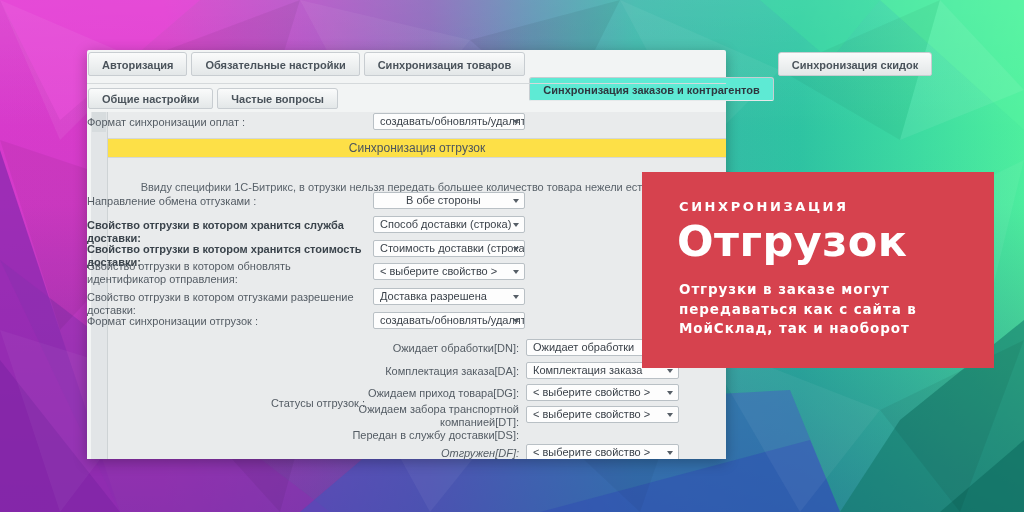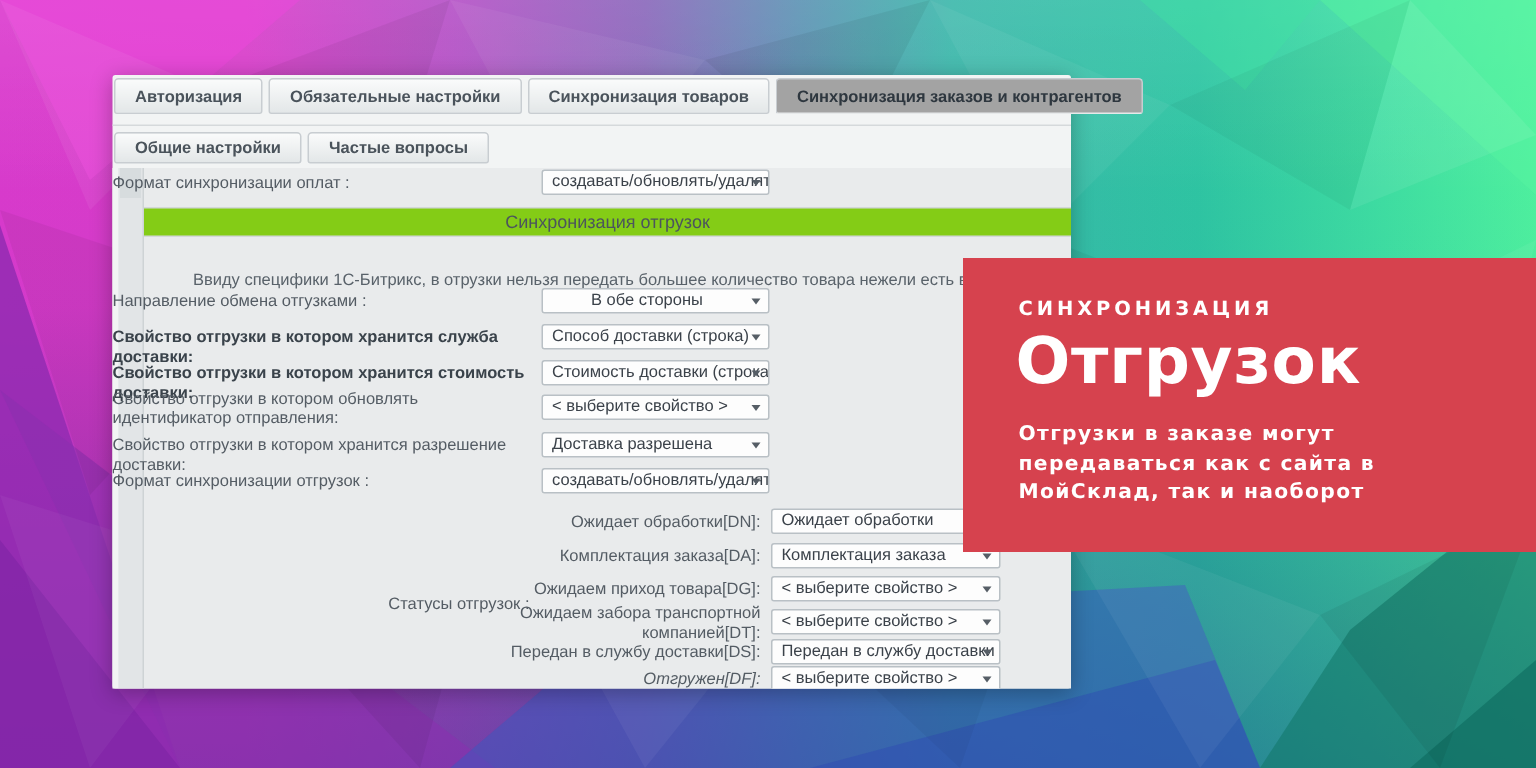--- a/index.html
+++ b/index.html
@@ -5,50 +5,50 @@
   html,body{margin:0;padding:0;}
   body{
     width:1024px;height:512px;position:relative;overflow:hidden;
     font-family:"Liberation Sans",sans-serif;
     background:#8a5ab0;
   }
   
   #bg{position:absolute;inset:0;z-index:0;}
   
   .panel{
-    position:absolute;left:75px;top:50px;width:639px;height:409px;
+    position:absolute;left:87px;top:50px;width:639px;height:409px;
     background:#f2f4f4;z-index:2;border-radius:2px;
     box-shadow:0 3px 14px rgba(0,0,0,.28);
   }
   .tabrow{position:absolute;left:1px;display:flex;gap:4px;}
   .tabrow1{top:2px;}
   .tabrow2{top:38px;}
   .tab{
     height:24px;line-height:24px;padding:0 13px;
     background:linear-gradient(#fafbfb,#e3e7e8);
     border:1px solid #c8cdd1;border-radius:3px 3px 2px 2px;
     font-size:11px;font-weight:700;color:#4a535b;white-space:nowrap;
     box-sizing:border-box;cursor:pointer;
   }
   .tabrow2 .tab{height:21px;line-height:21px;}
   .tab.active{
-    background:#a3a3a3;color:#2e373f;border-bottom-color:#e6e9ea;
+    background:#5eead4;color:#2e373f;border-bottom-color:#e6e9ea;margin-top:25px;
   }
   .tab-divider{position:absolute;left:0;top:33px;width:639px;height:1px;background:#d5d9db;}
   
   .content{
     position:absolute;left:0;top:62px;width:639px;height:347px;
     background:#e9ebec;overflow:hidden;
   }
   .rail-gap{position:absolute;left:0;top:0;width:4px;height:347px;background:#f2f4f4;}
   .rail{position:absolute;left:4px;top:0;width:16px;height:347px;background:#e2e5e7;border-right:1px solid #ced3d5;}
   .rail-block{position:absolute;left:5px;top:0;width:14px;height:20px;background:#d7dcde;}
   .section-band{
     position:absolute;left:21px;top:26px;width:618px;height:20px;
-    background:#84cc16;border-top:1px solid #d3d7d9;border-bottom:1px solid #d3d7d9;
+    background:#fde047;border-top:1px solid #d3d7d9;border-bottom:1px solid #d3d7d9;
     box-sizing:border-box;text-align:center;line-height:18px;
     font-size:12px;color:#4c555d;
   }
   .note{
     position:absolute;left:21px;top:69px;width:618px;text-align:center;
     font-size:11px;color:#59626a;
   }
   .flabel{
     position:absolute;left:0;width:280px;text-align:left;
     font-size:11px;line-height:13px;color:#545c64;
@@ -70,21 +70,21 @@
   }
   .select.main{left:286px;width:152px;}
   .select.status{left:439px;width:153px;}
   .sel-arrow{
     position:absolute;right:5px;top:6px;width:0;height:0;
     border-left:3.5px solid transparent;border-right:3.5px solid transparent;
     border-top:4.5px solid #565e66;
   }
   
   .card{
-    position:absolute;left:642px;top:172px;width:382px;height:196px;
+    position:absolute;left:642px;top:172px;width:352px;height:196px;
     background:#d6424e;z-index:3;color:#ffffff;
     font-family:"DejaVu Sans","Liberation Sans",sans-serif;
   }
   .card .kicker{
     position:absolute;left:37px;top:27px;
     font-size:13px;font-weight:700;letter-spacing:2.6px;
   }
   .card .title{
     position:absolute;left:35px;top:44px;
     font-size:43px;font-weight:700;letter-spacing:.5px;
@@ -157,20 +157,21 @@
   <polygon points="880,410 1024,340 960,512" fill="#000000" opacity=".06"></polygon>
 </svg>
 
 <div class="panel">
 
   <div class="tabrow tabrow1">
     <div class="tab">Авторизация</div>
     <div class="tab">Обязательные настройки</div>
     <div class="tab">Синхронизация товаров</div>
     <div class="tab active">Синхронизация заказов и контрагентов</div>
+    <div class="tab">Синхронизация скидок</div>
   </div>
 
   <div class="tab-divider"></div>
 
   <div class="tabrow tabrow2">
     <div class="tab">Общие настройки</div>
     <div class="tab">Частые вопросы</div>
   </div>
 
   <div class="content">
@@ -201,21 +202,21 @@
     <div class="flabel b" style="top:131px;">Свойство отгрузки в котором хранится стоимость доставки:</div>
     <div class="select main" style="top:128px;">
       <span>Стоимость доставки (строка)</span><span class="sel-arrow"></span>
     </div>
 
     <div class="flabel" style="top:148px;">Свойство отгрузки в котором обновлять идентификатор отправления:</div>
     <div class="select main" style="top:151px;">
       <span>&lt; выберите свойство &gt;</span><span class="sel-arrow"></span>
     </div>
 
-    <div class="flabel" style="top:179px;">Свойство отгрузки в котором хранится разрешение доставки:</div>
+    <div class="flabel" style="top:179px;">Свойство отгрузки в котором отгузками разрешение доставки:</div>
     <div class="select main" style="top:176px;">
       <span>Доставка разрешена</span><span class="sel-arrow"></span>
     </div>
 
     <div class="flabel" style="top:203px;">Формат синхронизации отгрузок :</div>
     <div class="select main" style="top:200px;">
       <span>создавать/обновлять/удалять</span><span class="sel-arrow"></span>
     </div>
 
     <div class="group-label" style="top:285px;">Статусы отгрузок :</div>
@@ -234,23 +235,20 @@
     <div class="select status" style="top:272px;">
       <span>&lt; выберите свойство &gt;</span><span class="sel-arrow"></span>
     </div>
 
     <div class="slabel" style="top:291px;">Ожидаем забора транспортной компанией[DT]:</div>
     <div class="select status" style="top:294px;">
       <span>&lt; выберите свойство &gt;</span><span class="sel-arrow"></span>
     </div>
 
     <div class="slabel" style="top:317px;">Передан в службу доставки[DS]:</div>
-    <div class="select status" style="top:314px;">
-      <span>Передан в службу доставки</span><span class="sel-arrow"></span>
-    </div>
 
     <div class="slabel" style="top:335px;font-style:italic;">Отгружен[DF]:</div>
     <div class="select status" style="top:332px;">
       <span>&lt; выберите свойство &gt;</span><span class="sel-arrow"></span>
     </div>
   </div>
 </div>
 
 <div class="card">
   <div class="kicker">СИНХРОНИЗАЦИЯ</div>

